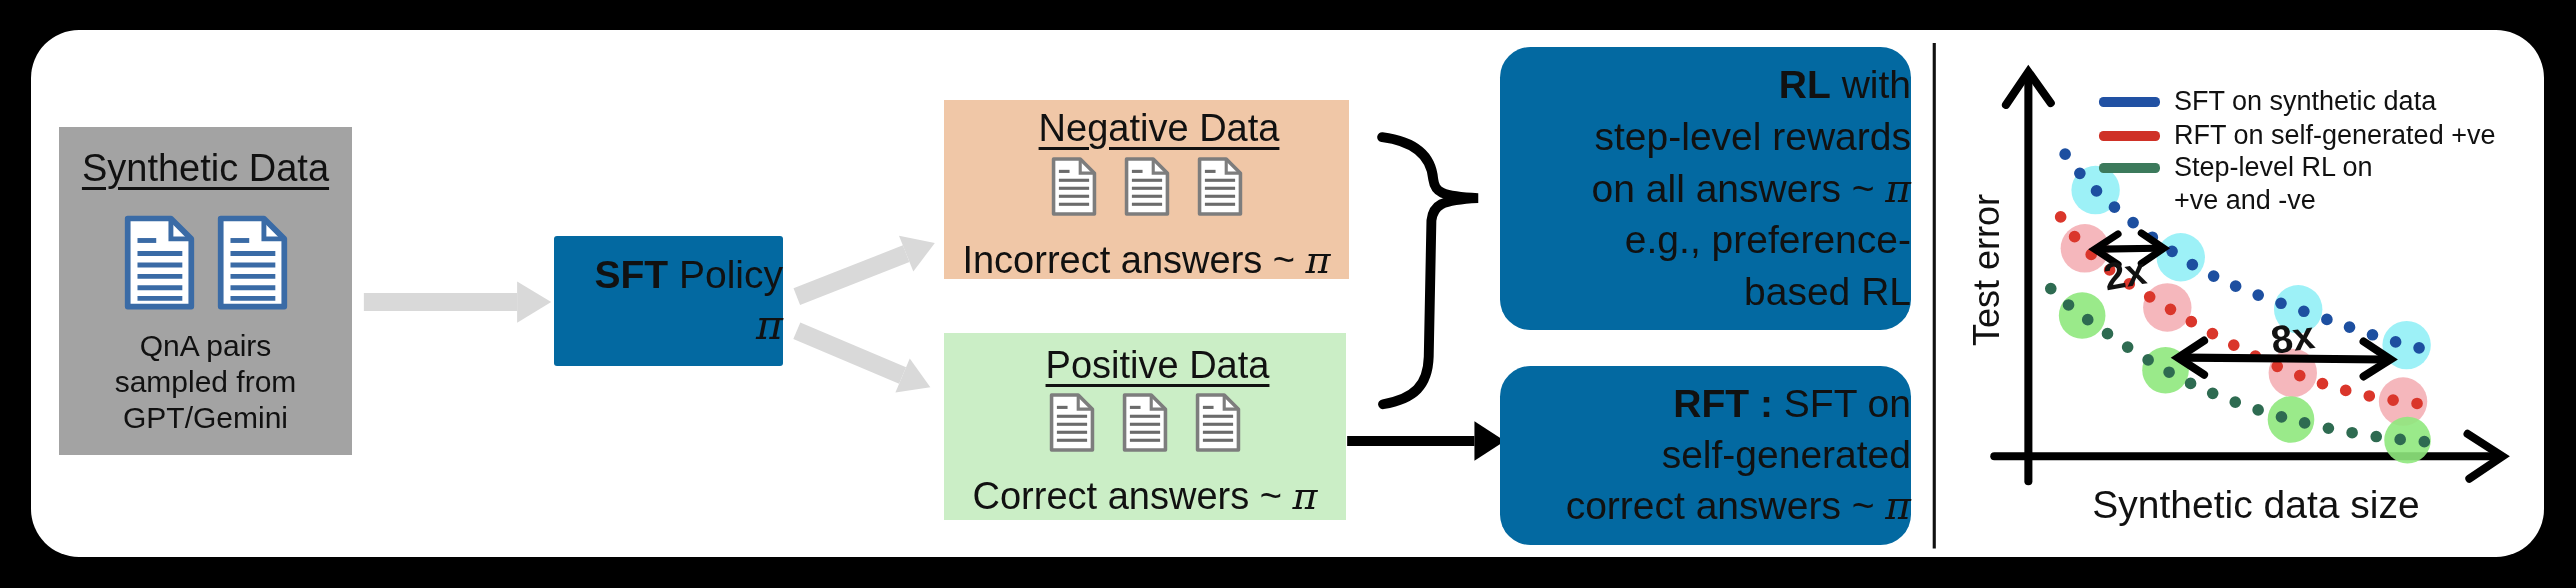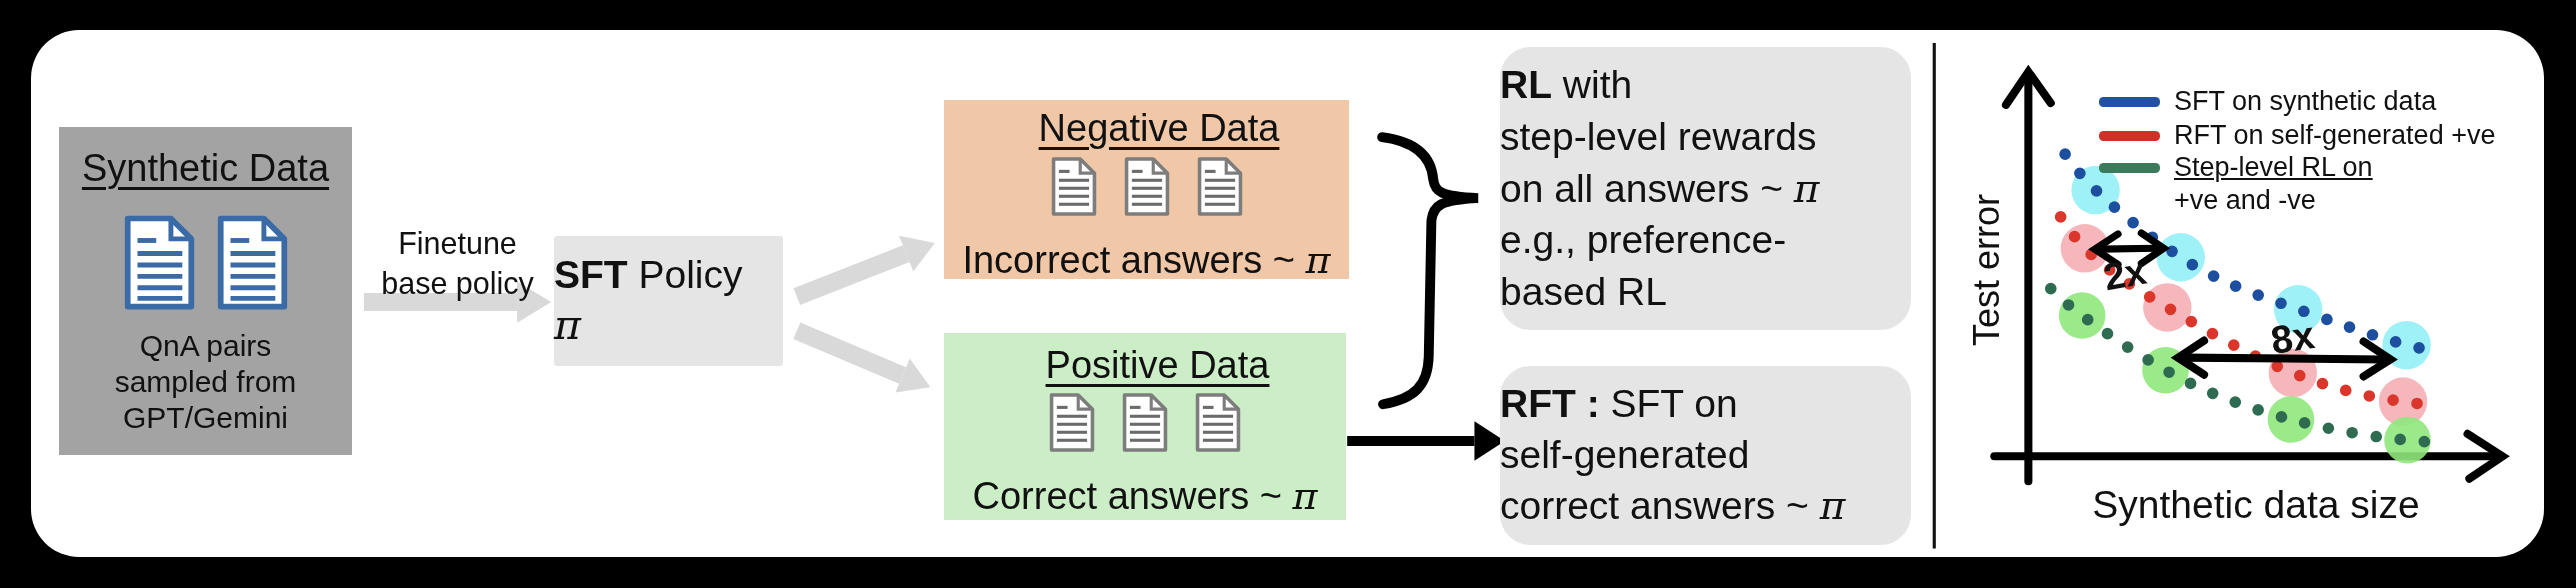--- a/index.html
+++ b/index.html
@@ -17,22 +17,22 @@
   
   #syn-box{left:59px;top:127px;width:293px;height:328px;background:#a3a3a3;}
   #syn-box .title{font-size:38px;margin-top:20px;}
   #syn-box .icons{display:flex;justify-content:center;gap:18px;margin-top:23px;}
   #syn-box .cap{font-size:30px;line-height:1.2;margin-top:16px;}
 
   
   #finetune{left:357px;top:224px;width:201px;font-size:30.5px;line-height:1.3;}
 
   
-  .bluebox{background:#e5e5e5;border-radius:30.5px;display:flex;flex-direction:column;
-           justify-content:center;align-items:flex-start;}
+  .bluebox{background:#0369a1;border-radius:30.5px;display:flex;flex-direction:column;
+           justify-content:center;align-items:flex-end;}
   #sft-box{left:554px;top:236px;width:229px;height:130px;border-radius:3px;font-size:39px;line-height:1.25;}
   #sft-box .pi{font-size:41px;}
   #neg-box{left:944px;top:100px;width:405px;height:179px;background:#f0c7a7;}
   #pos-box{left:944px;top:333px;width:402px;height:187px;background:#cbeec6;}
   .data-box .title{font-size:38px;margin-top:7.2px;padding-left:25px;}
   .data-box .icons{display:flex;justify-content:center;gap:25px;margin-top:5.4px;}
   .data-box .cap{font-size:38px;margin-top:21px;}
   #pos-box .title{margin-top:10.8px;}
   #rl-box{left:1500px;top:47px;width:411px;height:283px;font-size:39px;line-height:1.33;}
   #rft-box{left:1500px;top:366px;width:411px;height:179px;font-size:39px;line-height:1.3;}
@@ -153,24 +153,20 @@
         </g>
       </svg>
     </div>
     <div class="cap">
       <div>QnA pairs</div>
       <div>sampled from</div>
       <div>GPT/Gemini</div>
     </div>
   </div>
 
-  <div id="finetune" class="abs ctr">
-    <div>Finetune</div>
-    <div>base policy</div>
-  </div>
 
   <div id="sft-box" class="abs bluebox">
     <div><b>SFT</b><span> Policy</span></div>
     <div class="pi">π</div>
   </div>
 
   <div id="neg-box" class="abs ctr data-box">
     <div class="title u">Negative Data</div>
     <div class="icons">
       <svg width="48" height="61" viewBox="0 0 54 68">
@@ -265,19 +261,19 @@
   </div>
 
   <div id="test-error" class="abs ctr">Test error</div>
   <div id="x-label" class="abs ctr">Synthetic data size</div>
 
   <div class="leg-dash" style="left:2099px;top:97px;background:#2151a3;"></div>
   <div class="leg-txt" style="left:2174px;top:86px;">SFT on synthetic data</div>
   <div class="leg-dash" style="left:2099px;top:131px;background:#cf3127;"></div>
   <div class="leg-txt" style="left:2174px;top:120px;">RFT on self-generated +ve</div>
   <div class="leg-dash" style="left:2099px;top:163px;background:#3c7a5c;"></div>
-  <div class="leg-txt" style="left:2174px;top:152px;text-decoration:underline;">Step-level RL on</div>
+  <div class="leg-txt" style="left:2174px;top:152px;">Step-level RL on</div>
   <div class="leg-txt" style="left:2174px;top:185px;">+ve and -ve</div>
 
   <div id="annot-2x" class="annot">2x</div>
   <div id="annot-8x" class="annot">8x</div>
 </div>
 
 
 </body></html>

